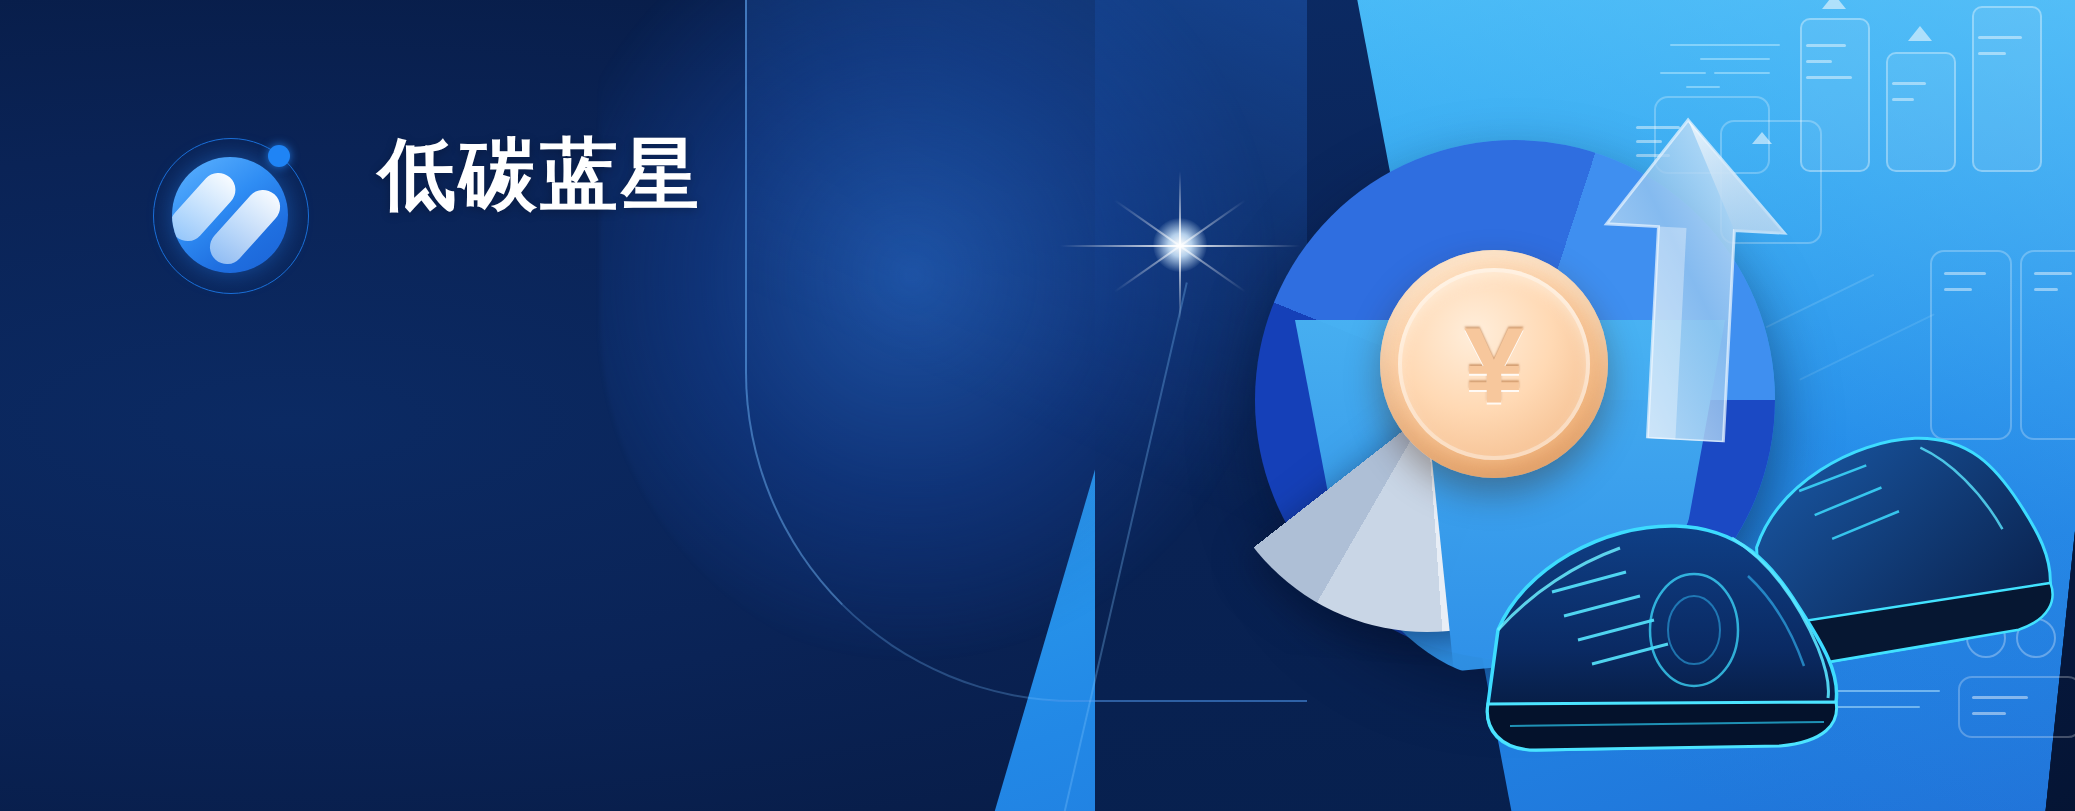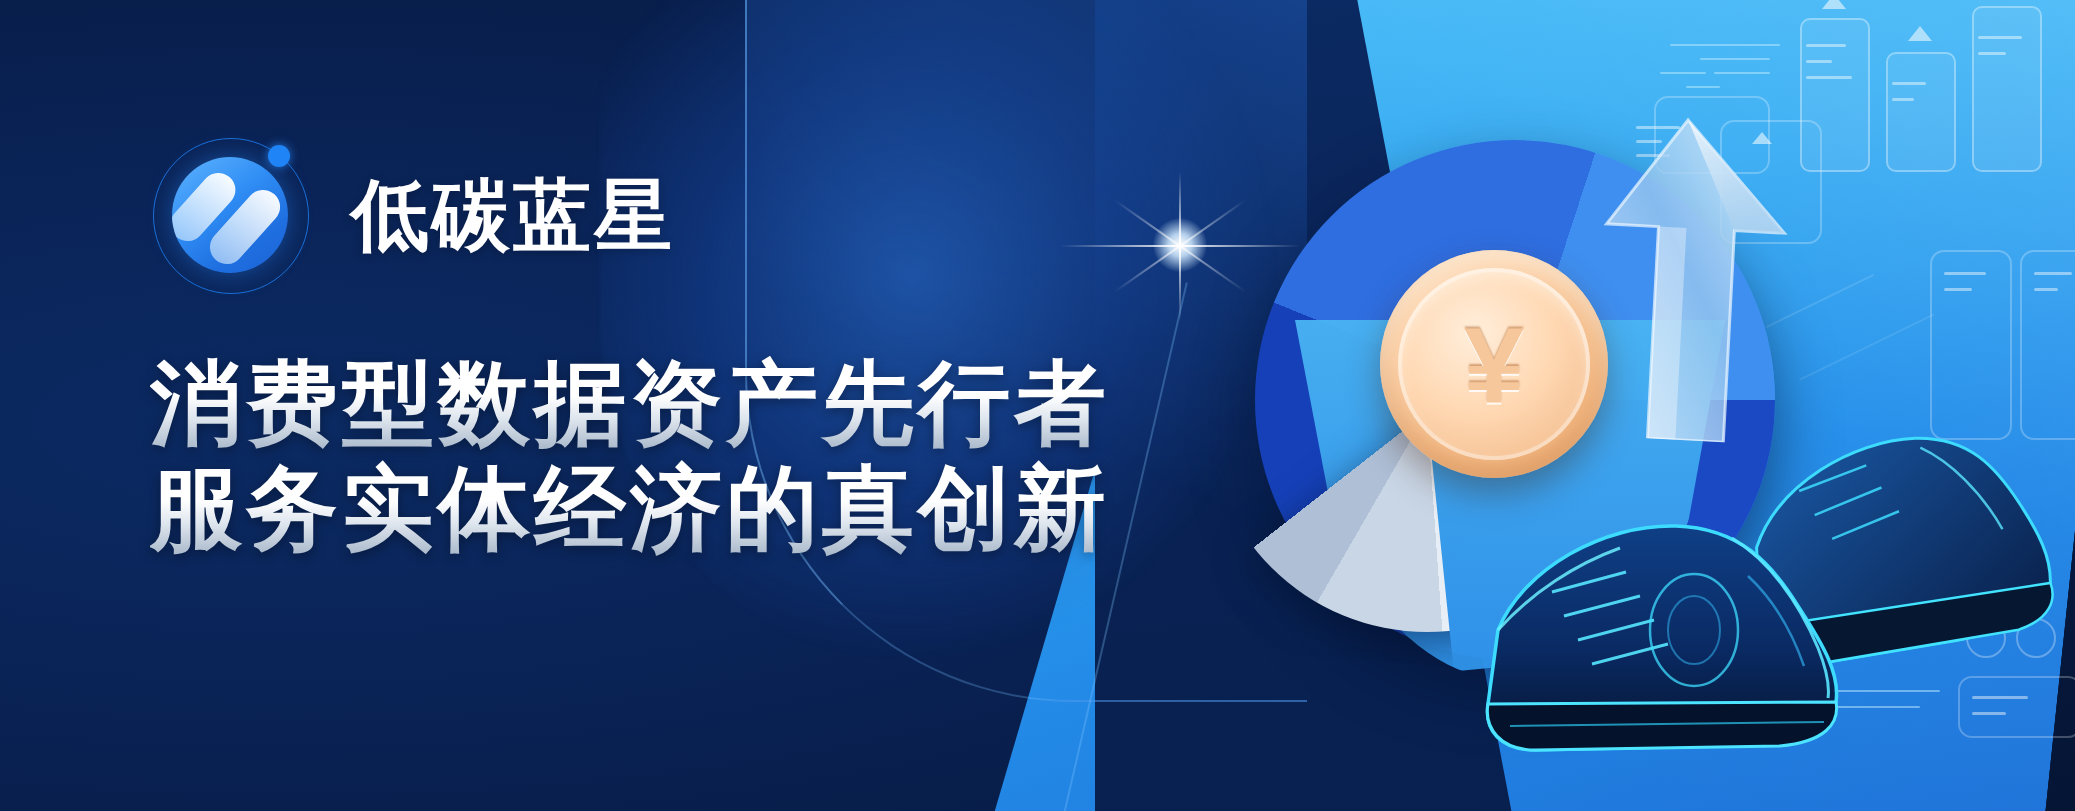--- a/index.html
+++ b/index.html
@@ -171,21 +171,21 @@
     height:2px;transform-origin:center;
   }
 
   
   .shoes{position:absolute;left:1480px;top:420px;width:600px;height:340px;}
   .shoes svg{width:100%;height:100%;display:block;}
 
   
   .content{position:absolute;left:150px;top:135px;width:960px;}
 
-  .brandrow{display:flex;align-items:center;gap:41px;}
+  .brandrow{display:flex;gap:68px;}
   .logo{position:relative;width:160px;height:160px;flex:0 0 160px;}
   .logo .ring-outer{
     position:absolute;left:3px;top:3px;width:154px;height:154px;border-radius:50%;
     border:1.6px solid #1b6fd8;
   }
   .logo .disc{
     position:absolute;left:22px;top:22px;width:116px;height:116px;border-radius:50%;
     background:linear-gradient(145deg,#5fb4ff 0%,#2f8df4 42%,#1f6fe0 72%,#1b63d6 100%);
     overflow:hidden;
     box-shadow:0 0 24px rgba(40,130,240,.45);
@@ -368,20 +368,16 @@
         <div class="ring-outer"></div>
         <div class="disc">
           <div class="slashA"></div>
           <div class="slashB"></div>
         </div>
         <div class="dot"></div>
       </div>
       <div class="brandname">低碳蓝星</div>
     </div>
 
-    <div class="headline">
-      <div class="hl-line">消费型数据资产先行者</div>
-      <div class="hl-line">服务实体经济的真创新</div>
-    </div>
 
   </div>
 
 </div>
 
 </body></html>

